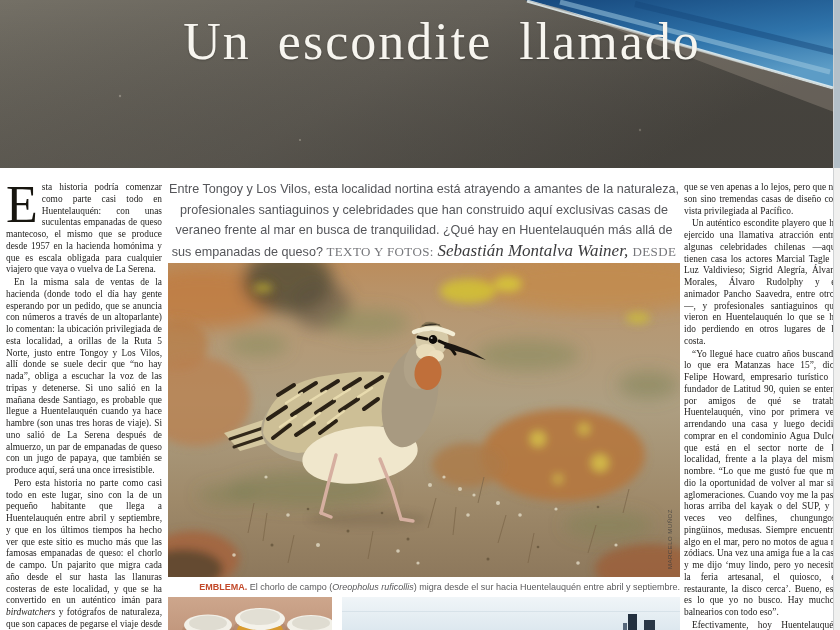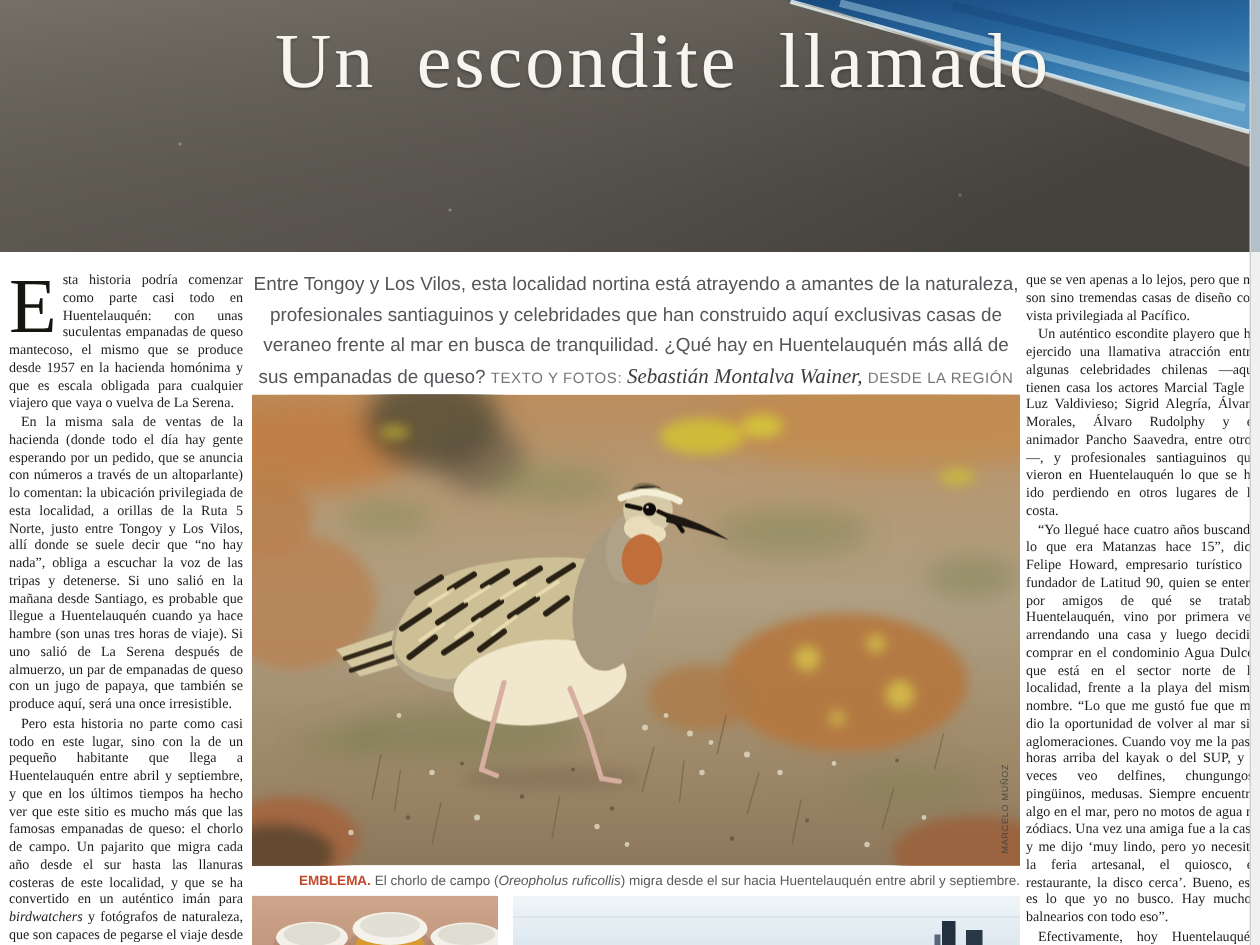--- a/index.html
+++ b/index.html
@@ -22,22 +22,22 @@
     font-family:"Liberation Serif",serif;font-weight:400;color:#f2e312;
     font-size:59px;letter-spacing:6px;line-height:64px;
     text-shadow:0 1px 2px rgba(0,0,0,.3);
   }
   
   .lead{
     position:absolute;left:168px;top:179px;width:512px;height:82px;overflow:hidden;
     font-family:"Liberation Sans",sans-serif;font-size:12.6px;line-height:20.5px;
     color:#55565a;text-align:center;
   }
-  .byline-label{font-size:10px;letter-spacing:.4px;color:#75767a;}
-  .byline-author{font-family:"Liberation Serif",serif;font-style:italic;font-size:14px;color:#3c3c3e;margin-top:40px;}
+  .byline-label{font-size:13px;letter-spacing:.4px;color:#75767a;font-family:Liberation Serif, serif;}
+  .byline-author{font-family:"Liberation Serif",serif;font-style:italic;font-size:17px;color:#3c3c3e;margin-top:40px;}
   
   .col{
     font-family:"Liberation Serif",serif;font-size:9.4px;line-height:11.75px;
     color:#1d1c1a;text-align:justify;position:absolute;overflow:hidden;
   }
   .col p{margin:0;}
   .col p.indent{text-indent:8px;}
   .col p + p{margin-top:1px;}
   .col-left{left:6px;top:182px;width:156px;height:448px;}
   .col-right{left:684px;top:182px;width:154px;height:448px;}

